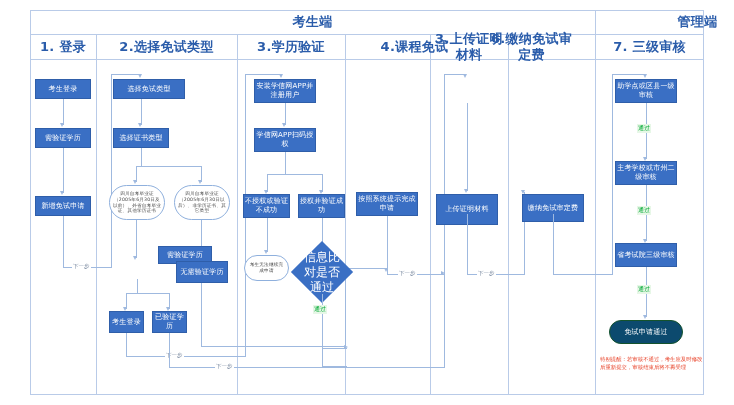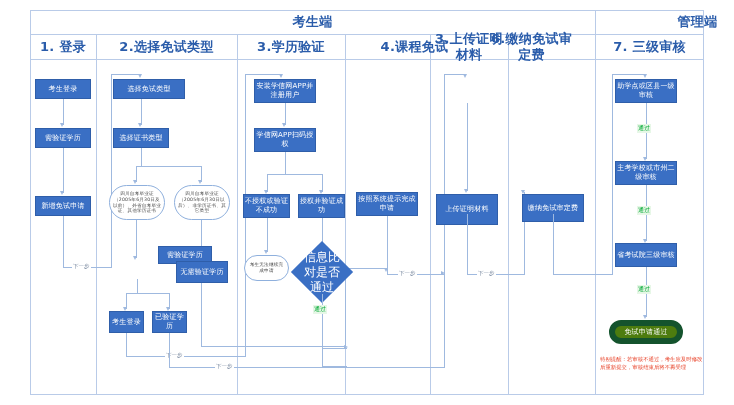--- a/index.html
+++ b/index.html
@@ -17,21 +17,21 @@
     text-align:center;line-height:1.2;
   }
 
   
   .node{
     position:absolute;box-sizing:border-box;display:flex;align-items:center;
     justify-content:center;text-align:center;color:#ffffff;
     font-size:7px;line-height:1.25;letter-spacing:.2px;
   }
   .rect{background:#3a6fc4;border:1px solid #2f5ea9;}
-  .term{background:#4d7c0f;border:6px solid #14532d;border-radius:40px;}
+  .term{background:#0c4a6e;border:1px solid #14532d;border-radius:40px;}
   .oval{
     background:#ffffff;border:1px solid #8fb0dd;border-radius:18px;
     color:#4a4a4a;font-size:4.6px;line-height:1.25;padding:2px 3px;
   }
   .diamond-wrap{position:absolute;}
   .diamond{
     position:absolute;left:0;top:0;width:100%;height:100%;
     background:#3a6fc4;transform:rotate(45deg);
   }
   .diamond-txt{

